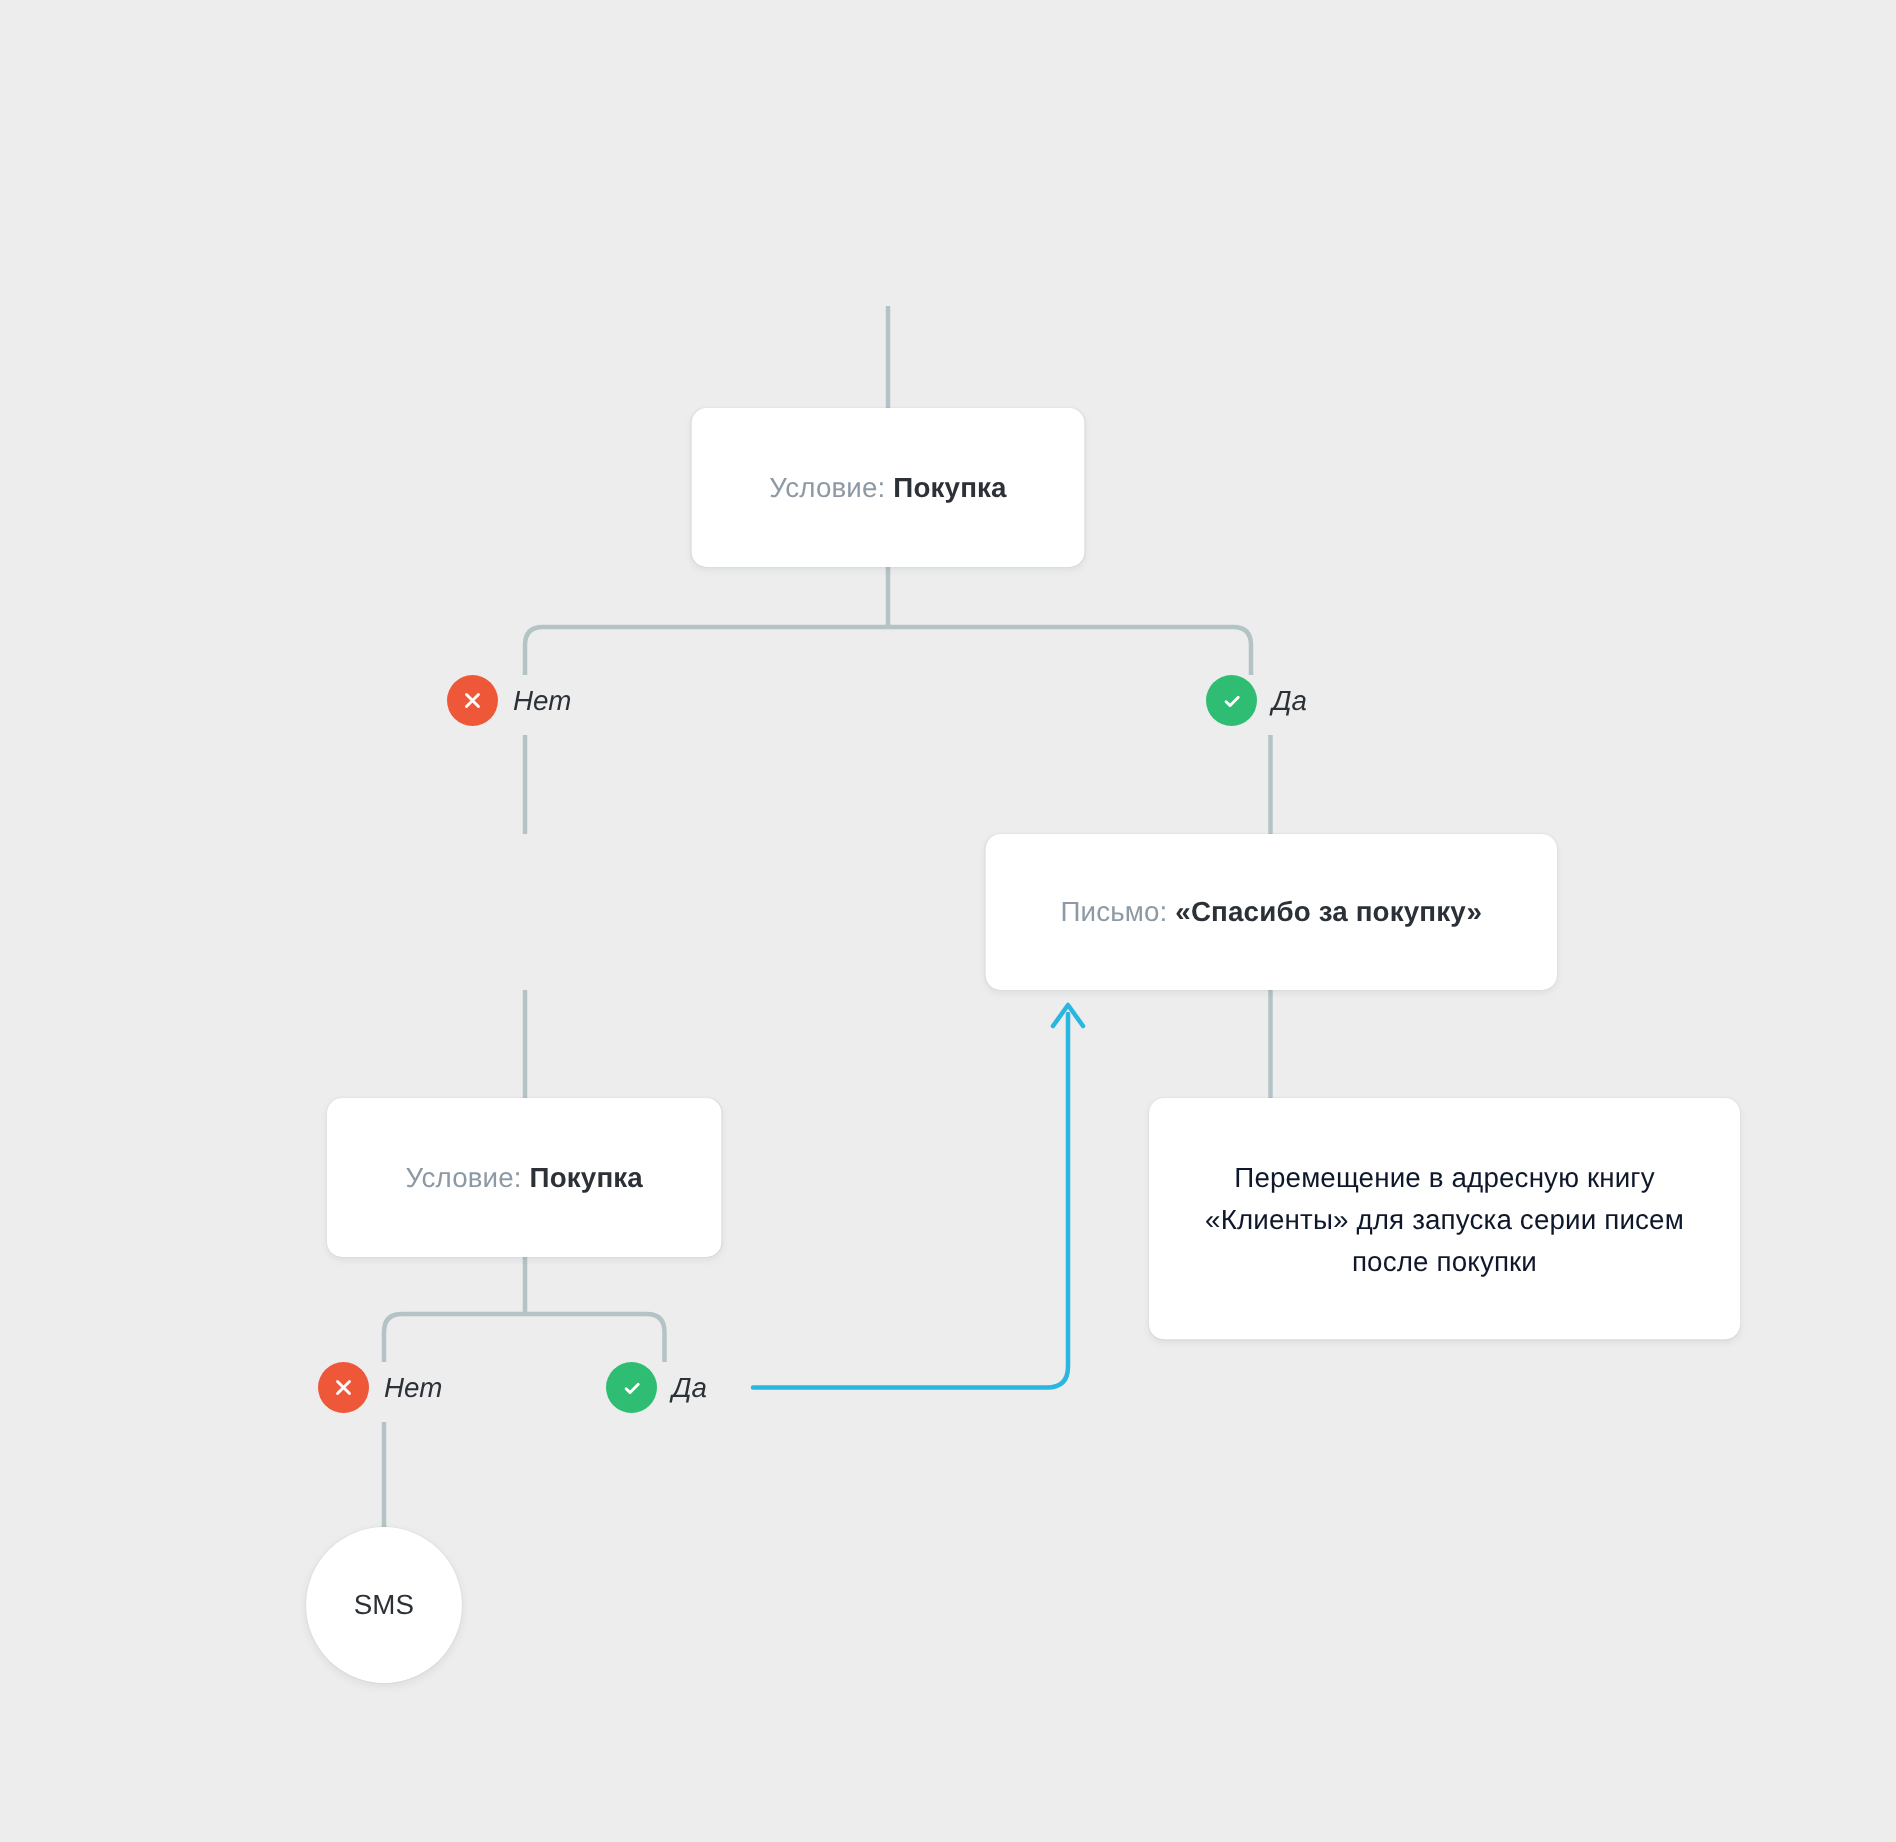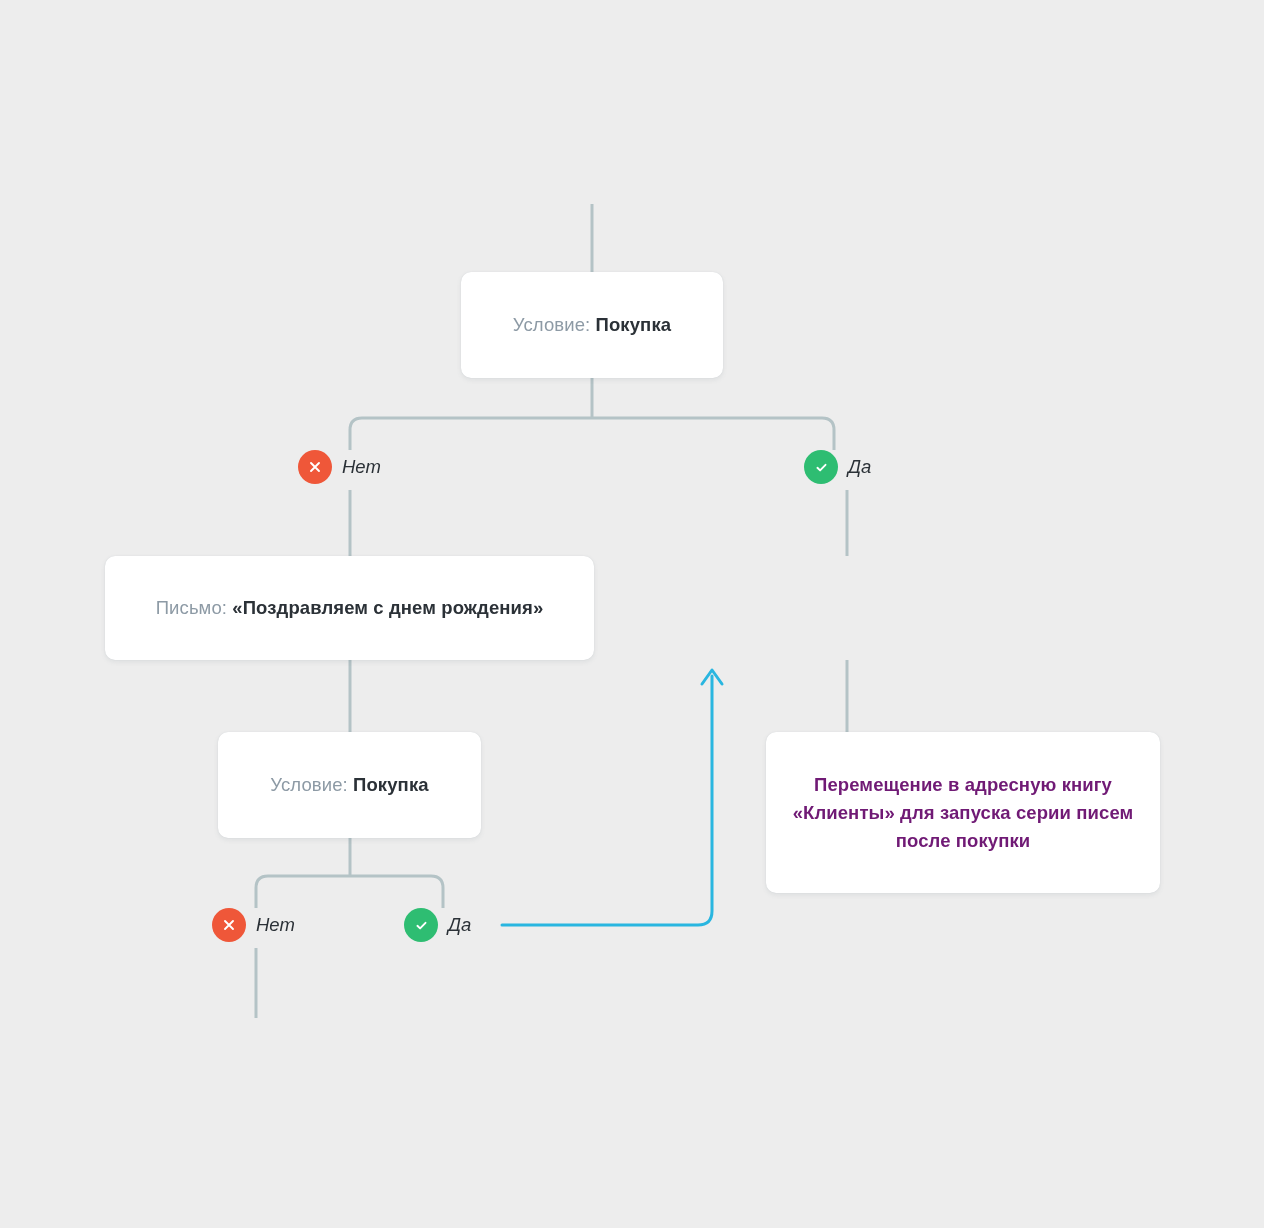--- a/index.html
+++ b/index.html
@@ -48,22 +48,22 @@
   }
   .lbl {
     color: #8d9aa5;
     font-weight: 400;
   }
   .val {
     color: #2b3137;
     font-weight: 600;
   }
   .plain {
-    color: #701a75;
-    font-weight: 700;
+    color: #0f172a;
+    font-weight: 400;
   }
   .circle-node {
     position: absolute;
     background: #ffffff;
     border-radius: 50%;
     box-shadow: 0 2px 6px rgba(80, 95, 110, 0.12), 0 0 1px rgba(80, 95, 110, 0.18);
     display: flex;
     align-items: center;
     justify-content: center;
   }
@@ -134,39 +134,42 @@
   </svg>
 
 
   <div class="node" style="left:461px; top:272px; width:262px; height:106px;">
     <div class="node-text">
       <span class="lbl">Условие:</span>
       <span class="val">Покупка</span>
     </div>
   </div>
 
-  <div class="node" style="left:105px; top:556px; width:489px; height:104px;">
+
+  <div class="node" style="left:657px; top:556px; width:381px; height:104px;">
     <div class="node-text">
       <span class="lbl">Письмо:</span>
-      <span class="val">«Поздравляем с днем рождения»</span>
+      <span class="val">«Спасибо за покупку»</span>
     </div>
   </div>
-
 
   <div class="node" style="left:218px; top:732px; width:263px; height:106px;">
     <div class="node-text">
       <span class="lbl">Условие:</span>
       <span class="val">Покупка</span>
     </div>
   </div>
 
   <div class="node" style="left:766px; top:732px; width:394px; height:161px;">
     <div class="node-text multiline plain">Перемещение в адресную книгу «Клиенты» для запуска серии писем после покупки</div>
   </div>
 
+  <div class="circle-node" style="left:204px; top:1018px; width:104px; height:104px;">
+    <div class="node-text">SMS</div>
+  </div>
 
   <div class="branch-label" style="left:298px; top:450px;">
     <span class="badge badge-no">
       <svg width="14" height="14" viewBox="0 0 14 14" xmlns="http://www.w3.org/2000/svg">
         <path d="M3 3 L11 11 M11 3 L3 11" stroke="#ffffff" stroke-width="1.9" stroke-linecap="round" fill="none"></path>
       </svg>
     </span>
     <span class="branch-text">Нет</span>
   </div>
 

